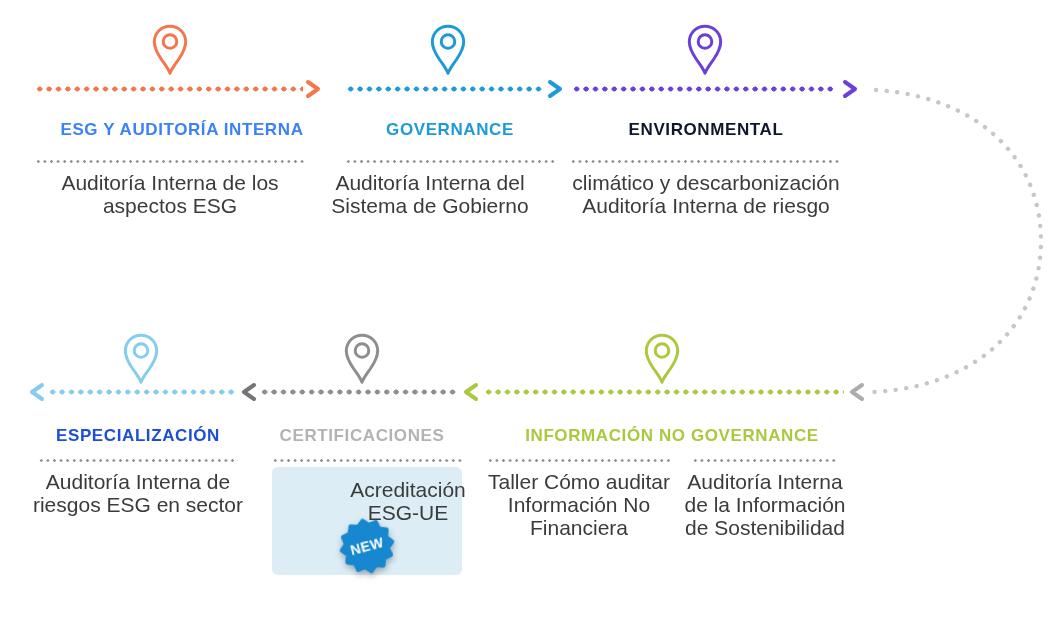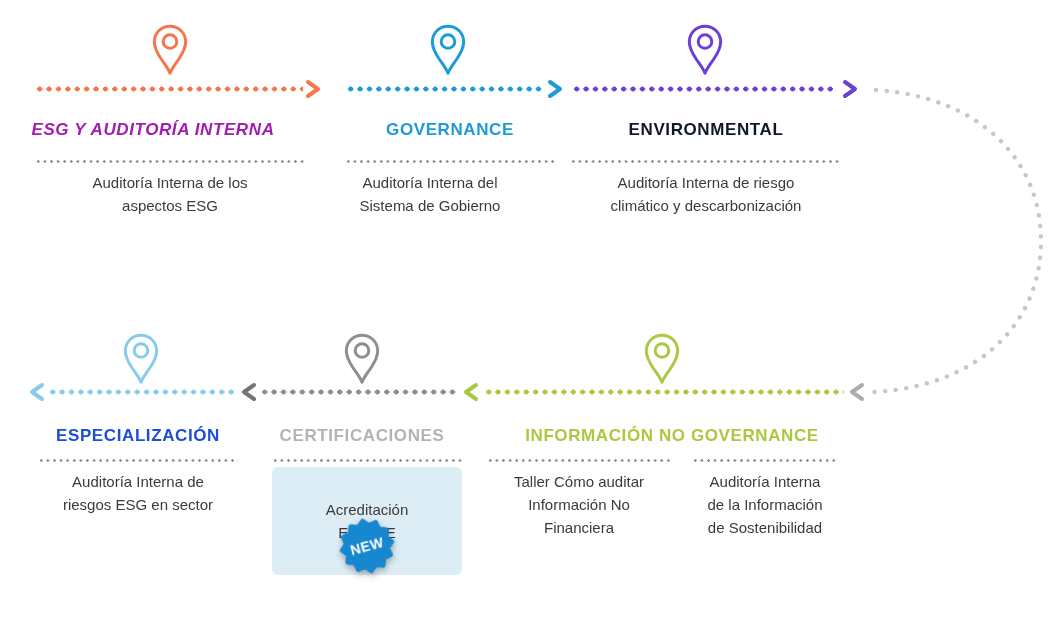--- a/index.html
+++ b/index.html
@@ -18,21 +18,21 @@
   .sepline{
     position:absolute;height:5px;
     background-image:radial-gradient(circle, #8a8a8a 1.15px, transparent 1.45px);
     background-size:6.6px 5px;background-repeat:repeat-x;background-position:0 center;
   }
   .stage-label{
     position:absolute;font-size:17px;font-weight:700;letter-spacing:0.6px;
     text-align:center;white-space:nowrap;
   }
   .course{
-    position:absolute;font-size:15px;font-weight:500;color:#3b3b3b;
+    position:absolute;font-size:21px;font-weight:500;color:#3b3b3b;
     text-align:center;line-height:23px;
   }
   .hl-box{
     position:absolute;left:272px;top:467px;width:190px;height:108px;
     background:#dcedf6;border-radius:6px;
   }
   .badge{
     position:absolute;left:339px;top:518px;width:56px;height:56px;
     transform:rotate(-10deg);
     filter:drop-shadow(0 3px 3px rgba(0,0,0,0.30));
@@ -59,21 +59,21 @@
           <path d="M18 2.2 C9.3 2.2 2.3 9.1 2.3 17.8 C2.3 23.9 5.9 30.4 9.8 36 C13 40.6 16.2 44.6 18 49.3 C19.8 44.6 23 40.6 26.2 36 C30.1 30.4 33.7 23.9 33.7 17.8 C33.7 9.1 26.7 2.2 18 2.2 Z" fill="none" stroke="currentColor" stroke-width="3" stroke-linejoin="round"></path>
           <circle cx="18" cy="17.5" r="6.8" fill="none" stroke="currentColor" stroke-width="3"></circle>
         </svg>
     </span>
     <div class="dotline" style="left:35px;top:83px;width:268px;--c:#F4764A;"></div>
     <span class="chev" style="left:304px;top:79px;color:#F4764A;">
       <svg viewBox="0 0 18 20" width="18" height="20">
           <polyline points="4,3 14,10 4,17" fill="none" stroke="currentColor" stroke-width="4" stroke-linecap="round" stroke-linejoin="round"></polyline>
         </svg>
     </span>
-    <div class="stage-label" style="left:18px;top:120px;width:270px;color:#a21caf;font-style:italic;">ESG Y AUDITORÍA INTERNA</div>
+    <div class="stage-label" style="left:47px;top:120px;width:270px;color:#3b82f6;">ESG Y AUDITORÍA INTERNA</div>
     <div class="sepline" style="left:35px;top:159px;width:270px;"></div>
     <div class="course" style="left:35px;top:171px;width:270px;">
       <div>Auditoría Interna de los</div>
       <div>aspectos ESG</div>
     </div>
   </div>
 
   
   <div class="stage">
     <span class="pin" style="left:430px;top:24px;color:#1E9BD7;">
@@ -106,22 +106,22 @@
     </span>
     <div class="dotline" style="left:572px;top:83px;width:262px;--c:#6B3FD8;"></div>
     <span class="chev" style="left:841px;top:79px;color:#6B3FD8;">
       <svg viewBox="0 0 18 20" width="18" height="20">
           <polyline points="4,3 14,10 4,17" fill="none" stroke="currentColor" stroke-width="4" stroke-linecap="round" stroke-linejoin="round"></polyline>
         </svg>
     </span>
     <div class="stage-label" style="left:570px;top:120px;width:272px;color:#0f172a;">ENVIRONMENTAL</div>
     <div class="sepline" style="left:570px;top:159px;width:270px;"></div>
     <div class="course" style="left:562px;top:171px;width:288px;">
+      <div>climático y descarbonización</div>
       <div>Auditoría Interna de riesgo</div>
-      <div>climático y descarbonización</div>
     </div>
   </div>
 
   
   <svg class="curve-svg" width="1062" height="642">
     <path d="M 876 90 C 980 97 1041 160 1041 241 C 1041 322 980 386 874 392" fill="none" stroke="#C7C7C7" stroke-width="4.4" stroke-dasharray="0.1 10.5" stroke-linecap="round"></path>
   </svg>
   <span class="chev" style="left:848px;top:382px;color:#ACACAC;">
     <svg viewBox="0 0 18 20" width="18" height="20">
         <polyline points="14,3 4,10 14,17" fill="none" stroke="currentColor" stroke-width="4" stroke-linecap="round" stroke-linejoin="round"></polyline>
@@ -162,21 +162,21 @@
     </span>
     <span class="chev" style="left:240px;top:382px;color:#757575;">
       <svg viewBox="0 0 18 20" width="18" height="20">
           <polyline points="14,3 4,10 14,17" fill="none" stroke="currentColor" stroke-width="4" stroke-linecap="round" stroke-linejoin="round"></polyline>
         </svg>
     </span>
     <div class="dotline" style="left:260px;top:386px;width:198px;--c:#8E8E8E;"></div>
     <div class="stage-label" style="left:262px;top:426px;width:200px;color:#B3B3B3;">CERTIFICACIONES</div>
     <div class="sepline" style="left:272px;top:458px;width:190px;"></div>
     <div class="hl-box"></div>
-    <div class="course" style="left:272px;top:498px;width:190px;">
+    <div class="course" style="left:272px;top:478px;width:190px;padding-left:41px;">
       <div>Acreditación</div>
       <div>ESG-UE</div>
     </div>
     <div class="badge">
       <svg viewBox="0 0 56 56" width="56" height="56">
         <polygon points="28,3 33.3,8.2 40.5,6.35 42.5,13.5 49.65,15.5 47.8,22.7 53,28 47.8,33.3 49.65,40.5 42.5,42.5 40.5,49.65 33.3,47.8 28,53 22.7,47.8 15.5,49.65 13.5,42.5 6.35,40.5 8.2,33.3 3,28 8.2,22.7 6.35,15.5 13.5,13.5 15.5,6.35 22.7,8.2" fill="#1787D0" stroke="#1787D0" stroke-width="5" stroke-linejoin="round"></polygon>
       </svg>
       <span class="badge-text">NEW</span>
     </div>
   </div>

